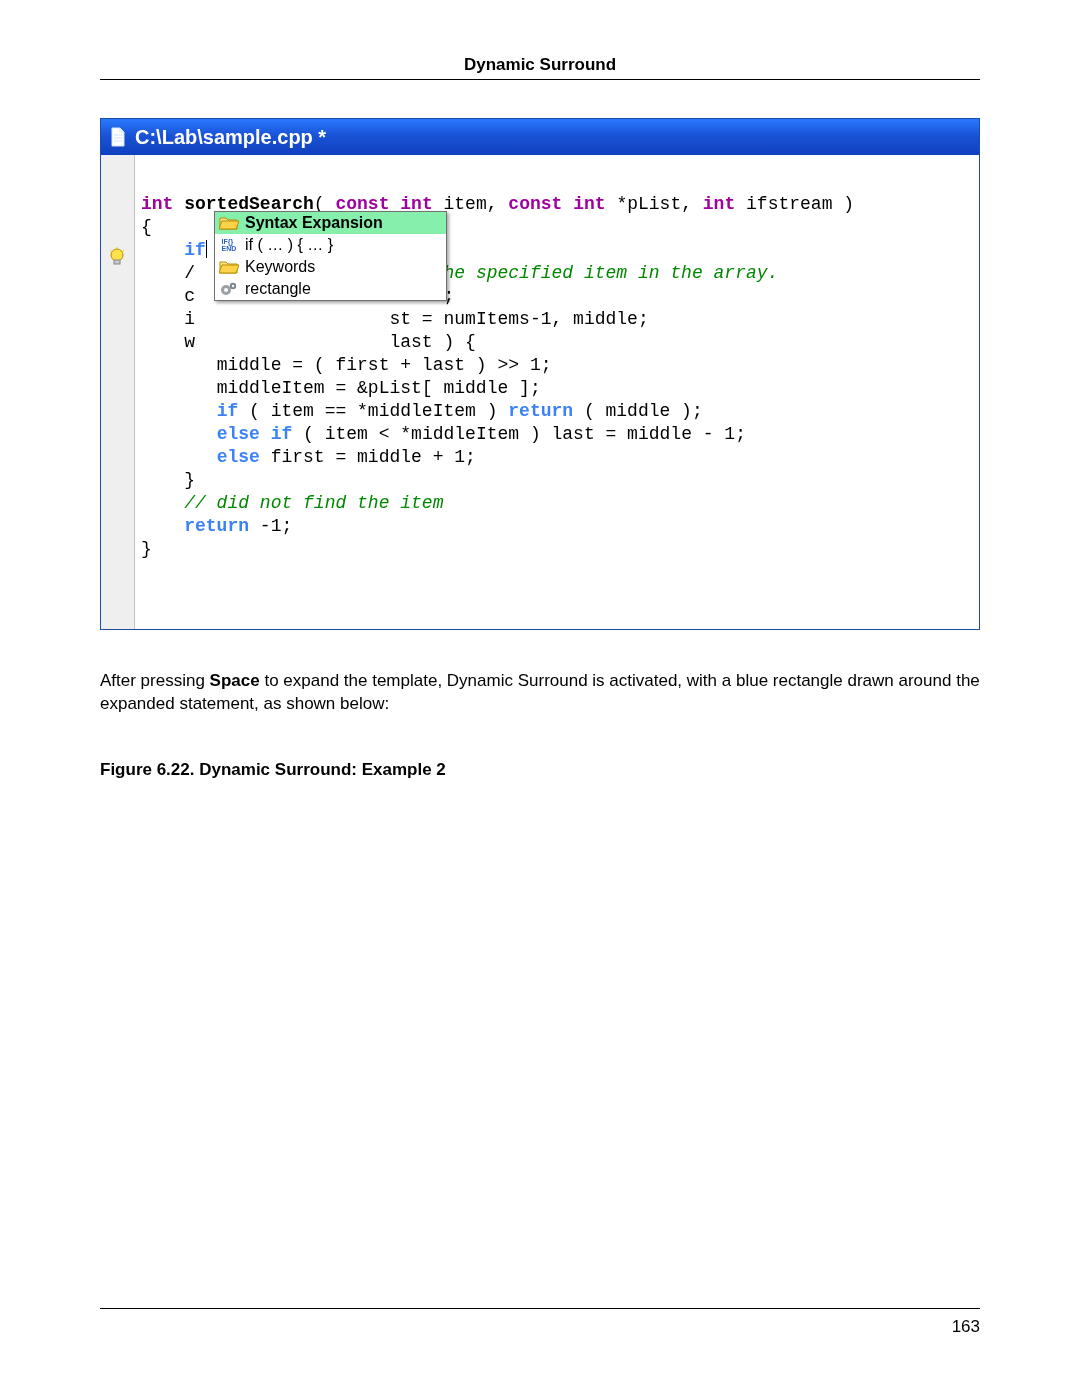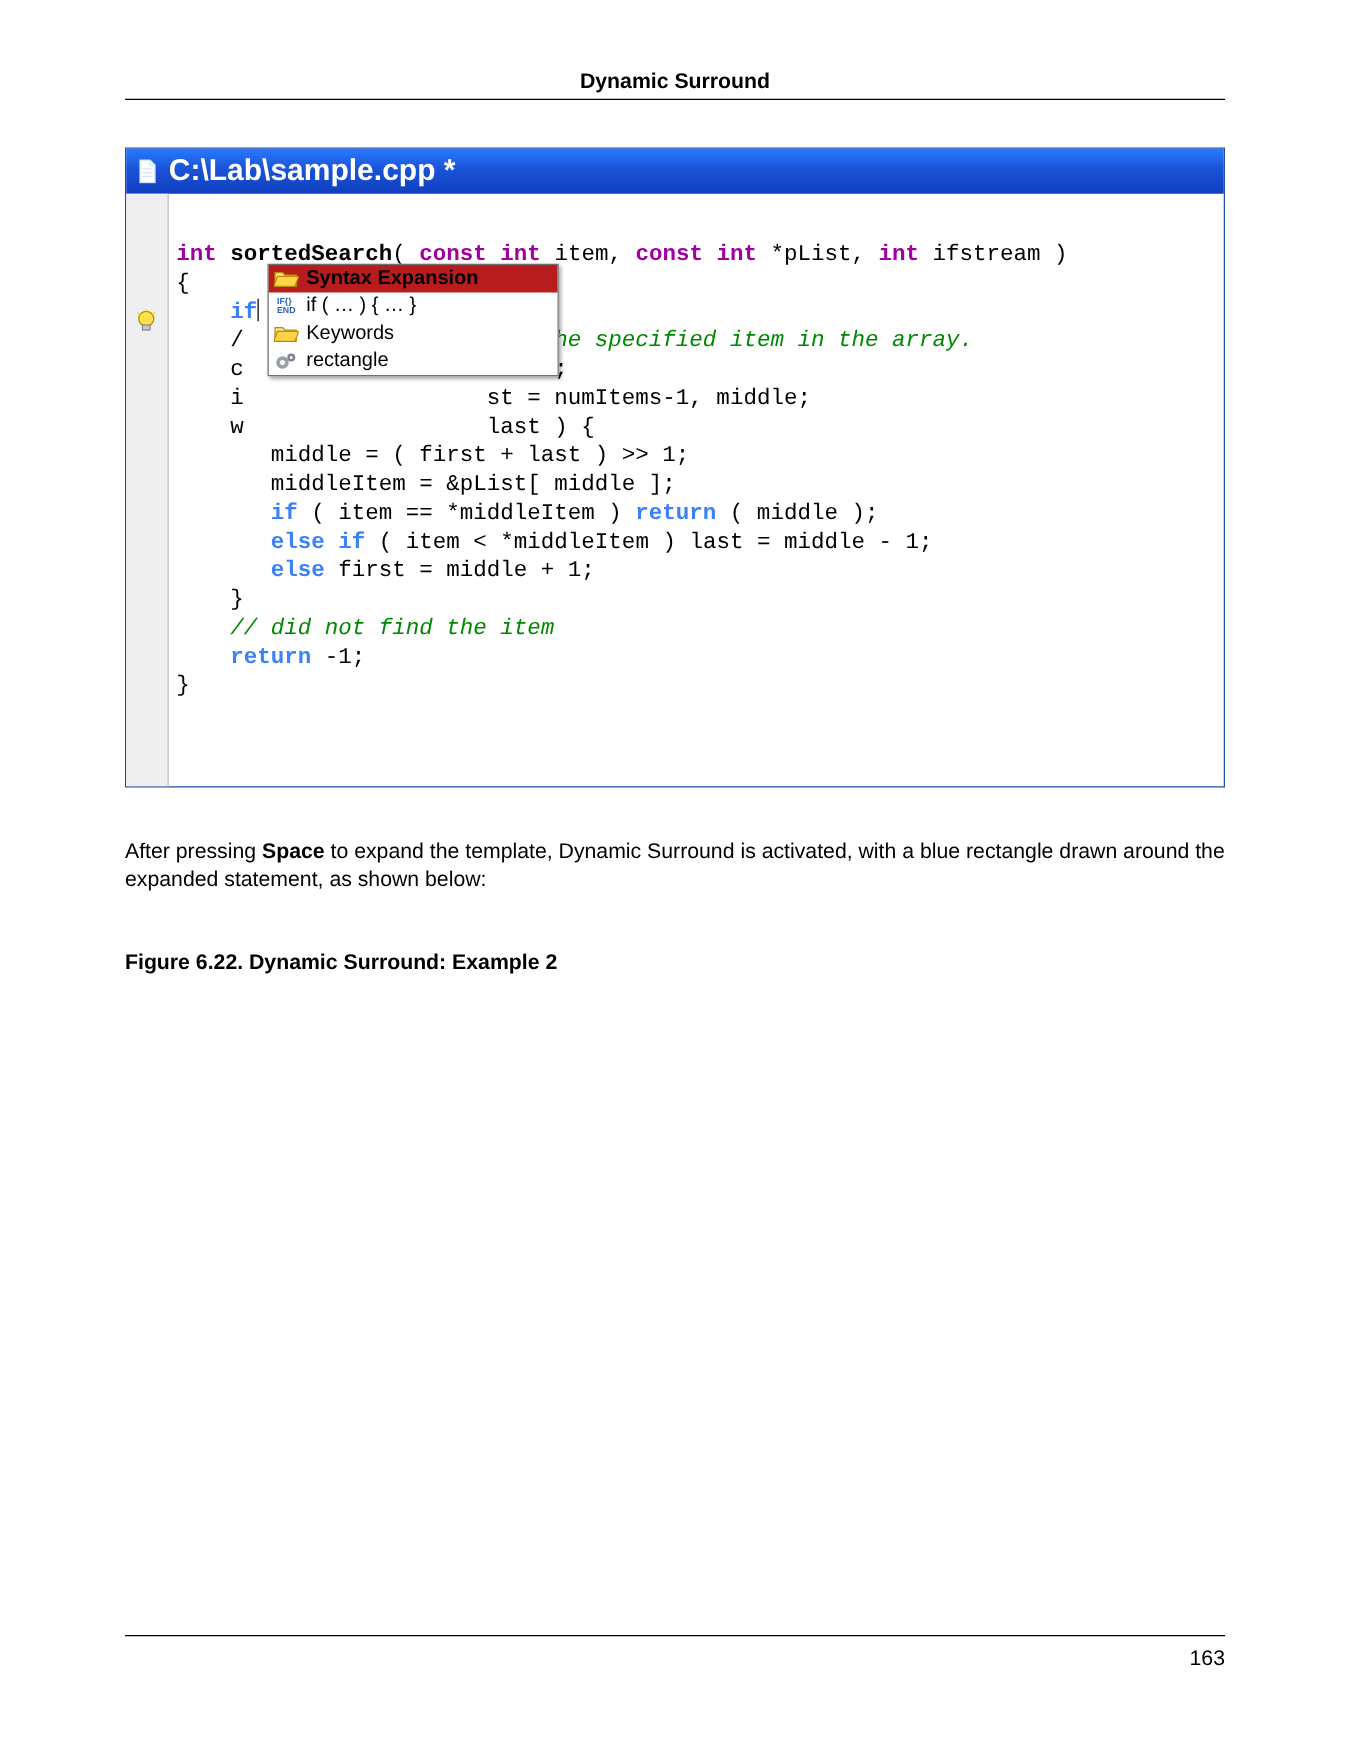--- a/index.html
+++ b/index.html
@@ -35,21 +35,21 @@
     width: 880px;
     background: #fff;
     position: relative;
   }
   .titlebar {
     height: 36px;
     background: linear-gradient(to bottom, #2a79ff 0%, #1a53d6 45%, #0f3fbe 100%);
     display: flex; align-items: center;
     padding: 0 8px;
     color: #fff;
-    font-size: 24px;
+    font-size: 20px;
     font-weight: bold;
   }
   .titlebar-icon {
     width: 18px; height: 22px;
     margin-right: 8px;
     display: inline-flex; align-items: center; justify-content: center;
   }
   .titlebar-icon svg { display: block; }
   .body-row { display: flex; }
   .gutter {
@@ -90,21 +90,21 @@
     border: 1px solid #707070;
     box-shadow: 2px 2px 3px rgba(0,0,0,0.35);
     font-family: Arial, Helvetica, sans-serif;
     font-size: 16px;
   }
   .popup-row {
     display: flex; align-items: center;
     padding: 2px 4px;
     gap: 6px;
   }
-  .popup-row.selected { background: #b91c1c; font-weight: bold; }
+  .popup-row.selected { background: #86efac; font-weight: bold; }
   .popup-icon { width: 20px; height: 18px; display: inline-flex; align-items: center; justify-content: center; }
 
   
   .para { font-size: 17px; line-height: 1.35; margin-bottom: 44px; }
   .fig-caption { font-size: 17px; font-weight: bold; }
 
   .bottom-area {
     position: absolute;
     left: 100px; right: 100px;
     bottom: 60px;

